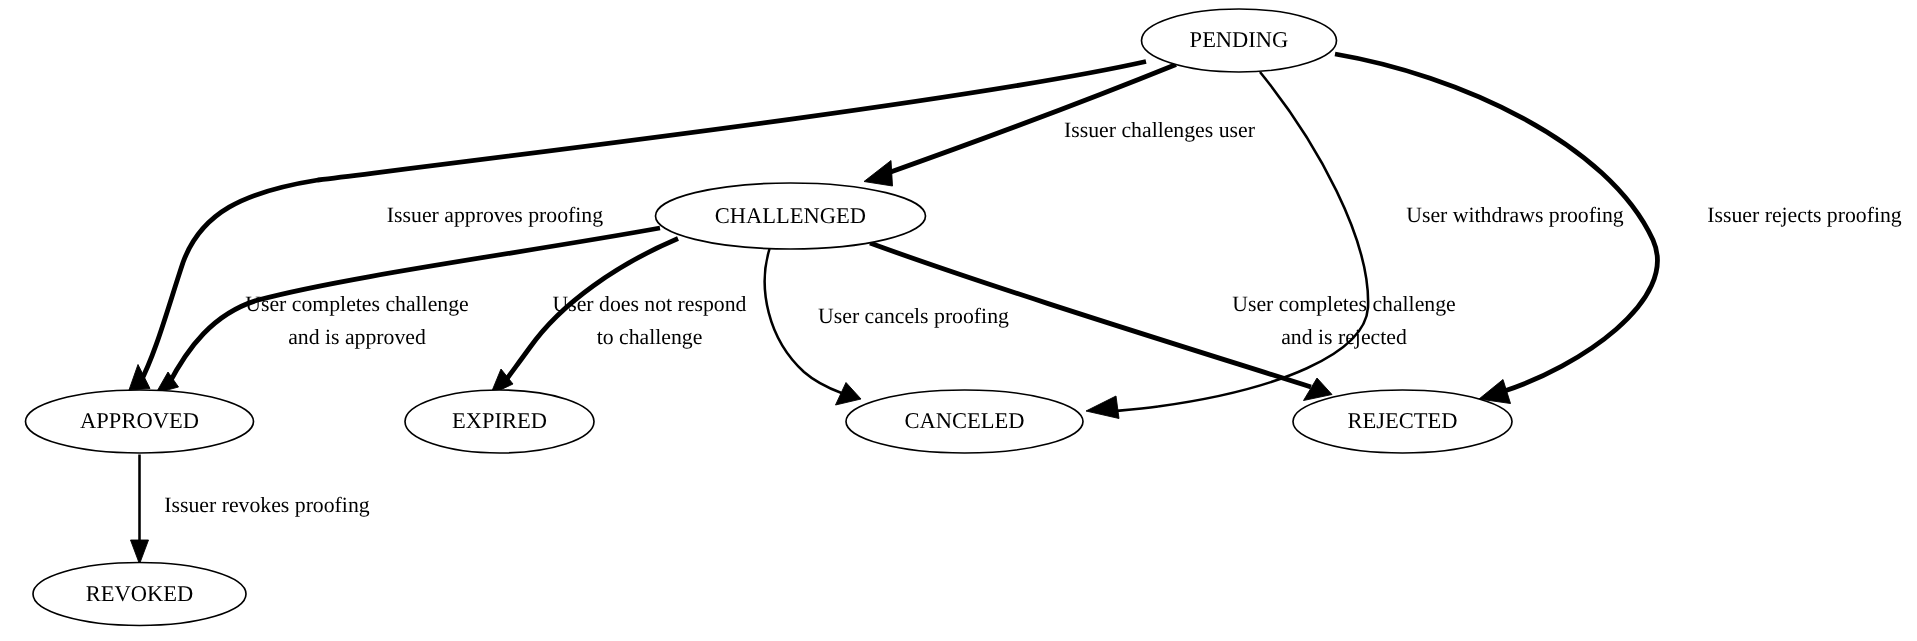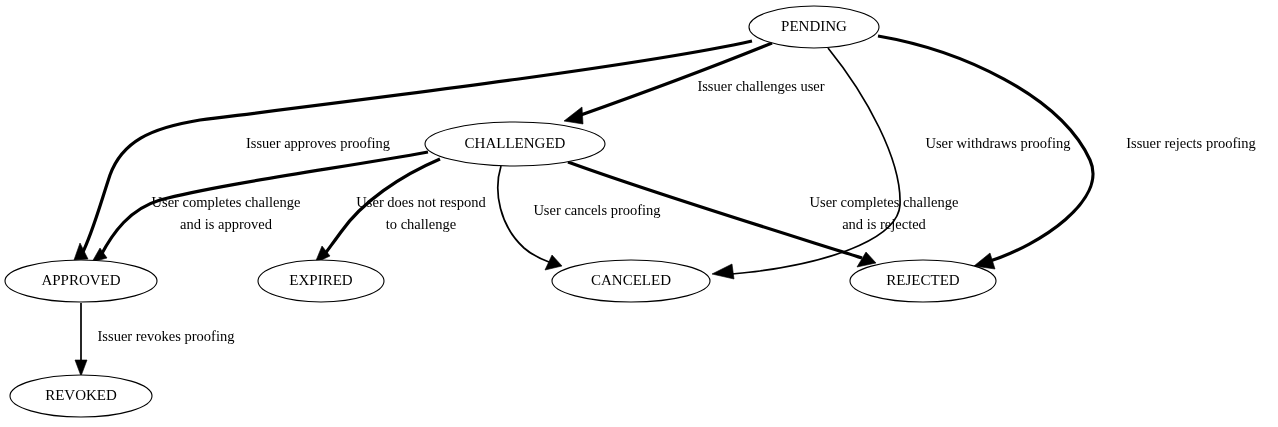--- a/index.html
+++ b/index.html
@@ -11,20 +11,21 @@
     width: 1278px;
     height: 427px;
     overflow: hidden;
     font-family: "Liberation Serif", "DejaVu Serif", serif;
   }
   #diagram-root {
     position: relative;
     width: 1044px;
     height: 427px;
     background: #ffffff;
+    margin-left: 12px;
   }
   svg#graph {
     display: block;
     width: 1278px;
     height: 427px;
   }
   .node-ellipse {
     fill: #ffffff;
     stroke: #000000;
     stroke-width: 1.1;

